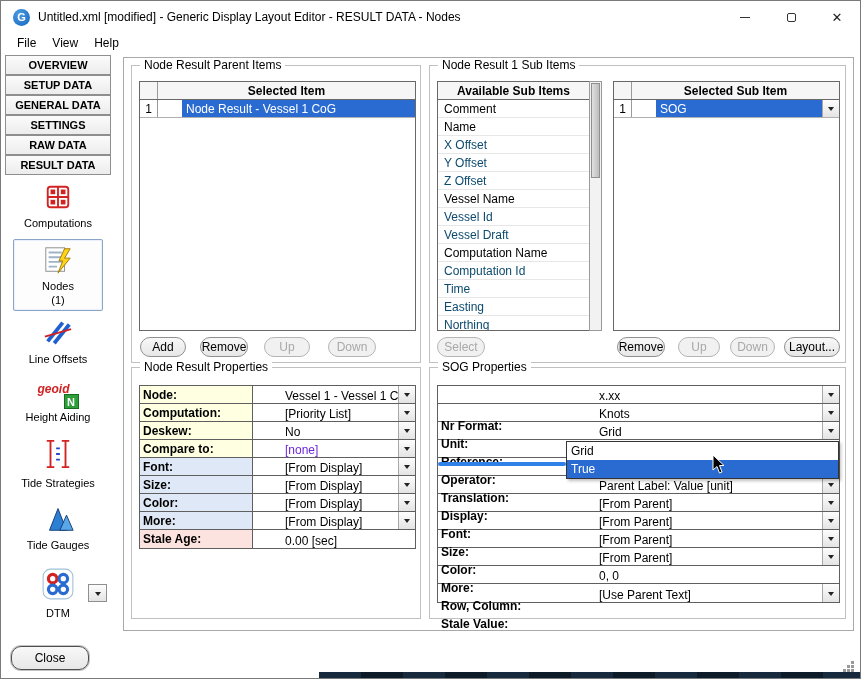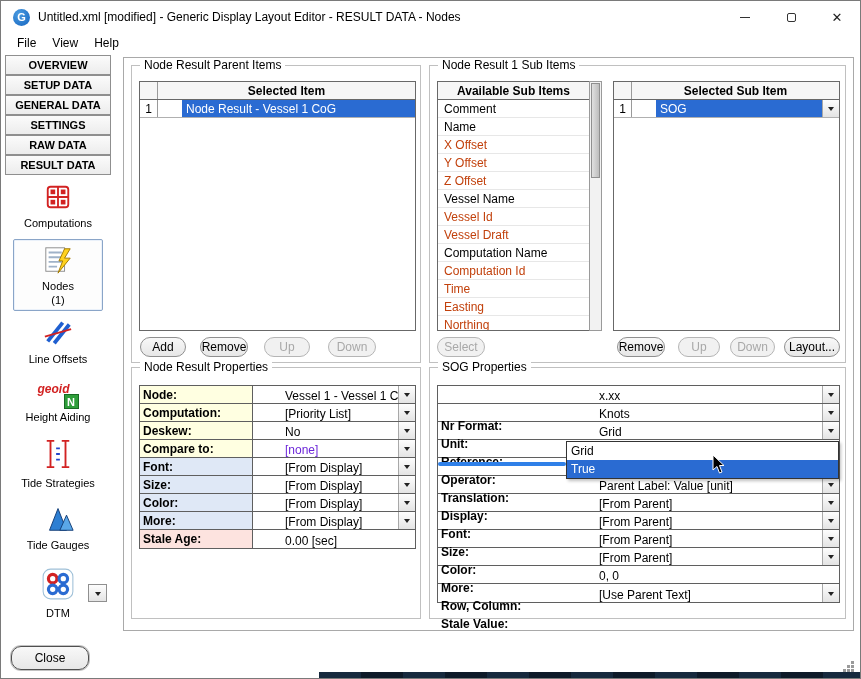--- a/index.html
+++ b/index.html
@@ -44,21 +44,21 @@
   
   .tbl, .list { position:absolute; background:#fff; border:1px solid #686868; overflow:hidden; }
   .tbl-head, .list-head { height:18px; display:flex; align-items:stretch; border-bottom:1px solid #686868; background:#f6f6f6; font-weight:bold; font-size:12px; }
   .num-col { width:18px; border-right:1px solid #9a9a9a; display:flex; align-items:center; justify-content:center; }
   .head-main { flex:1; display:flex; align-items:center; justify-content:center;text-align:right; }
   .tbl-row { height:18px; display:flex; border-bottom:1px solid #b0b0b0; font-size:12px; }
   .row-num { width:18px; border-right:1px solid #9a9a9a; display:flex; align-items:center; justify-content:center; background:#fff; }
   .row-sel { flex:1; background:#2a6bd2; color:#fff; display:flex; align-items:center; padding-left:4px; white-space:nowrap; overflow:hidden;margin-left:24px; }
   .list-head-c { flex:1; display:flex; align-items:center; justify-content:center; }
   .list-item { height:18px; display:flex; align-items:center; padding-left:6px; font-size:12px; border-bottom:1px solid #e7e7e7; white-space:nowrap; }
-  .link { color:#c2410c; }
+  .link { color:#0c4a6e; }
 
   .sb { position:absolute; width:13px; background:#f2f2f2; border:1px solid #9a9a9a; }
   .sb-thumb { position:absolute; left:1px; right:1px; top:1px; height:95px; background:linear-gradient(90deg,#e0e0e0,#bdbdbd); border:1px solid #8f8f8f; }
 
   
   .btn { position:absolute; height:20px; background:linear-gradient(#f8f8f8,#e7e7e7); border:1px solid #8f8f8f; border-radius:10px;
          font-size:12px; display:flex; align-items:center; justify-content:center; }
   .btn.disabled { color:#a8a8a8; background:#f1f1f1; border-color:#b5b5b5; }
   .close-btn { border:1px solid #4f4f4f; box-shadow:0 0 0 1px #c2c2c2; }
 

